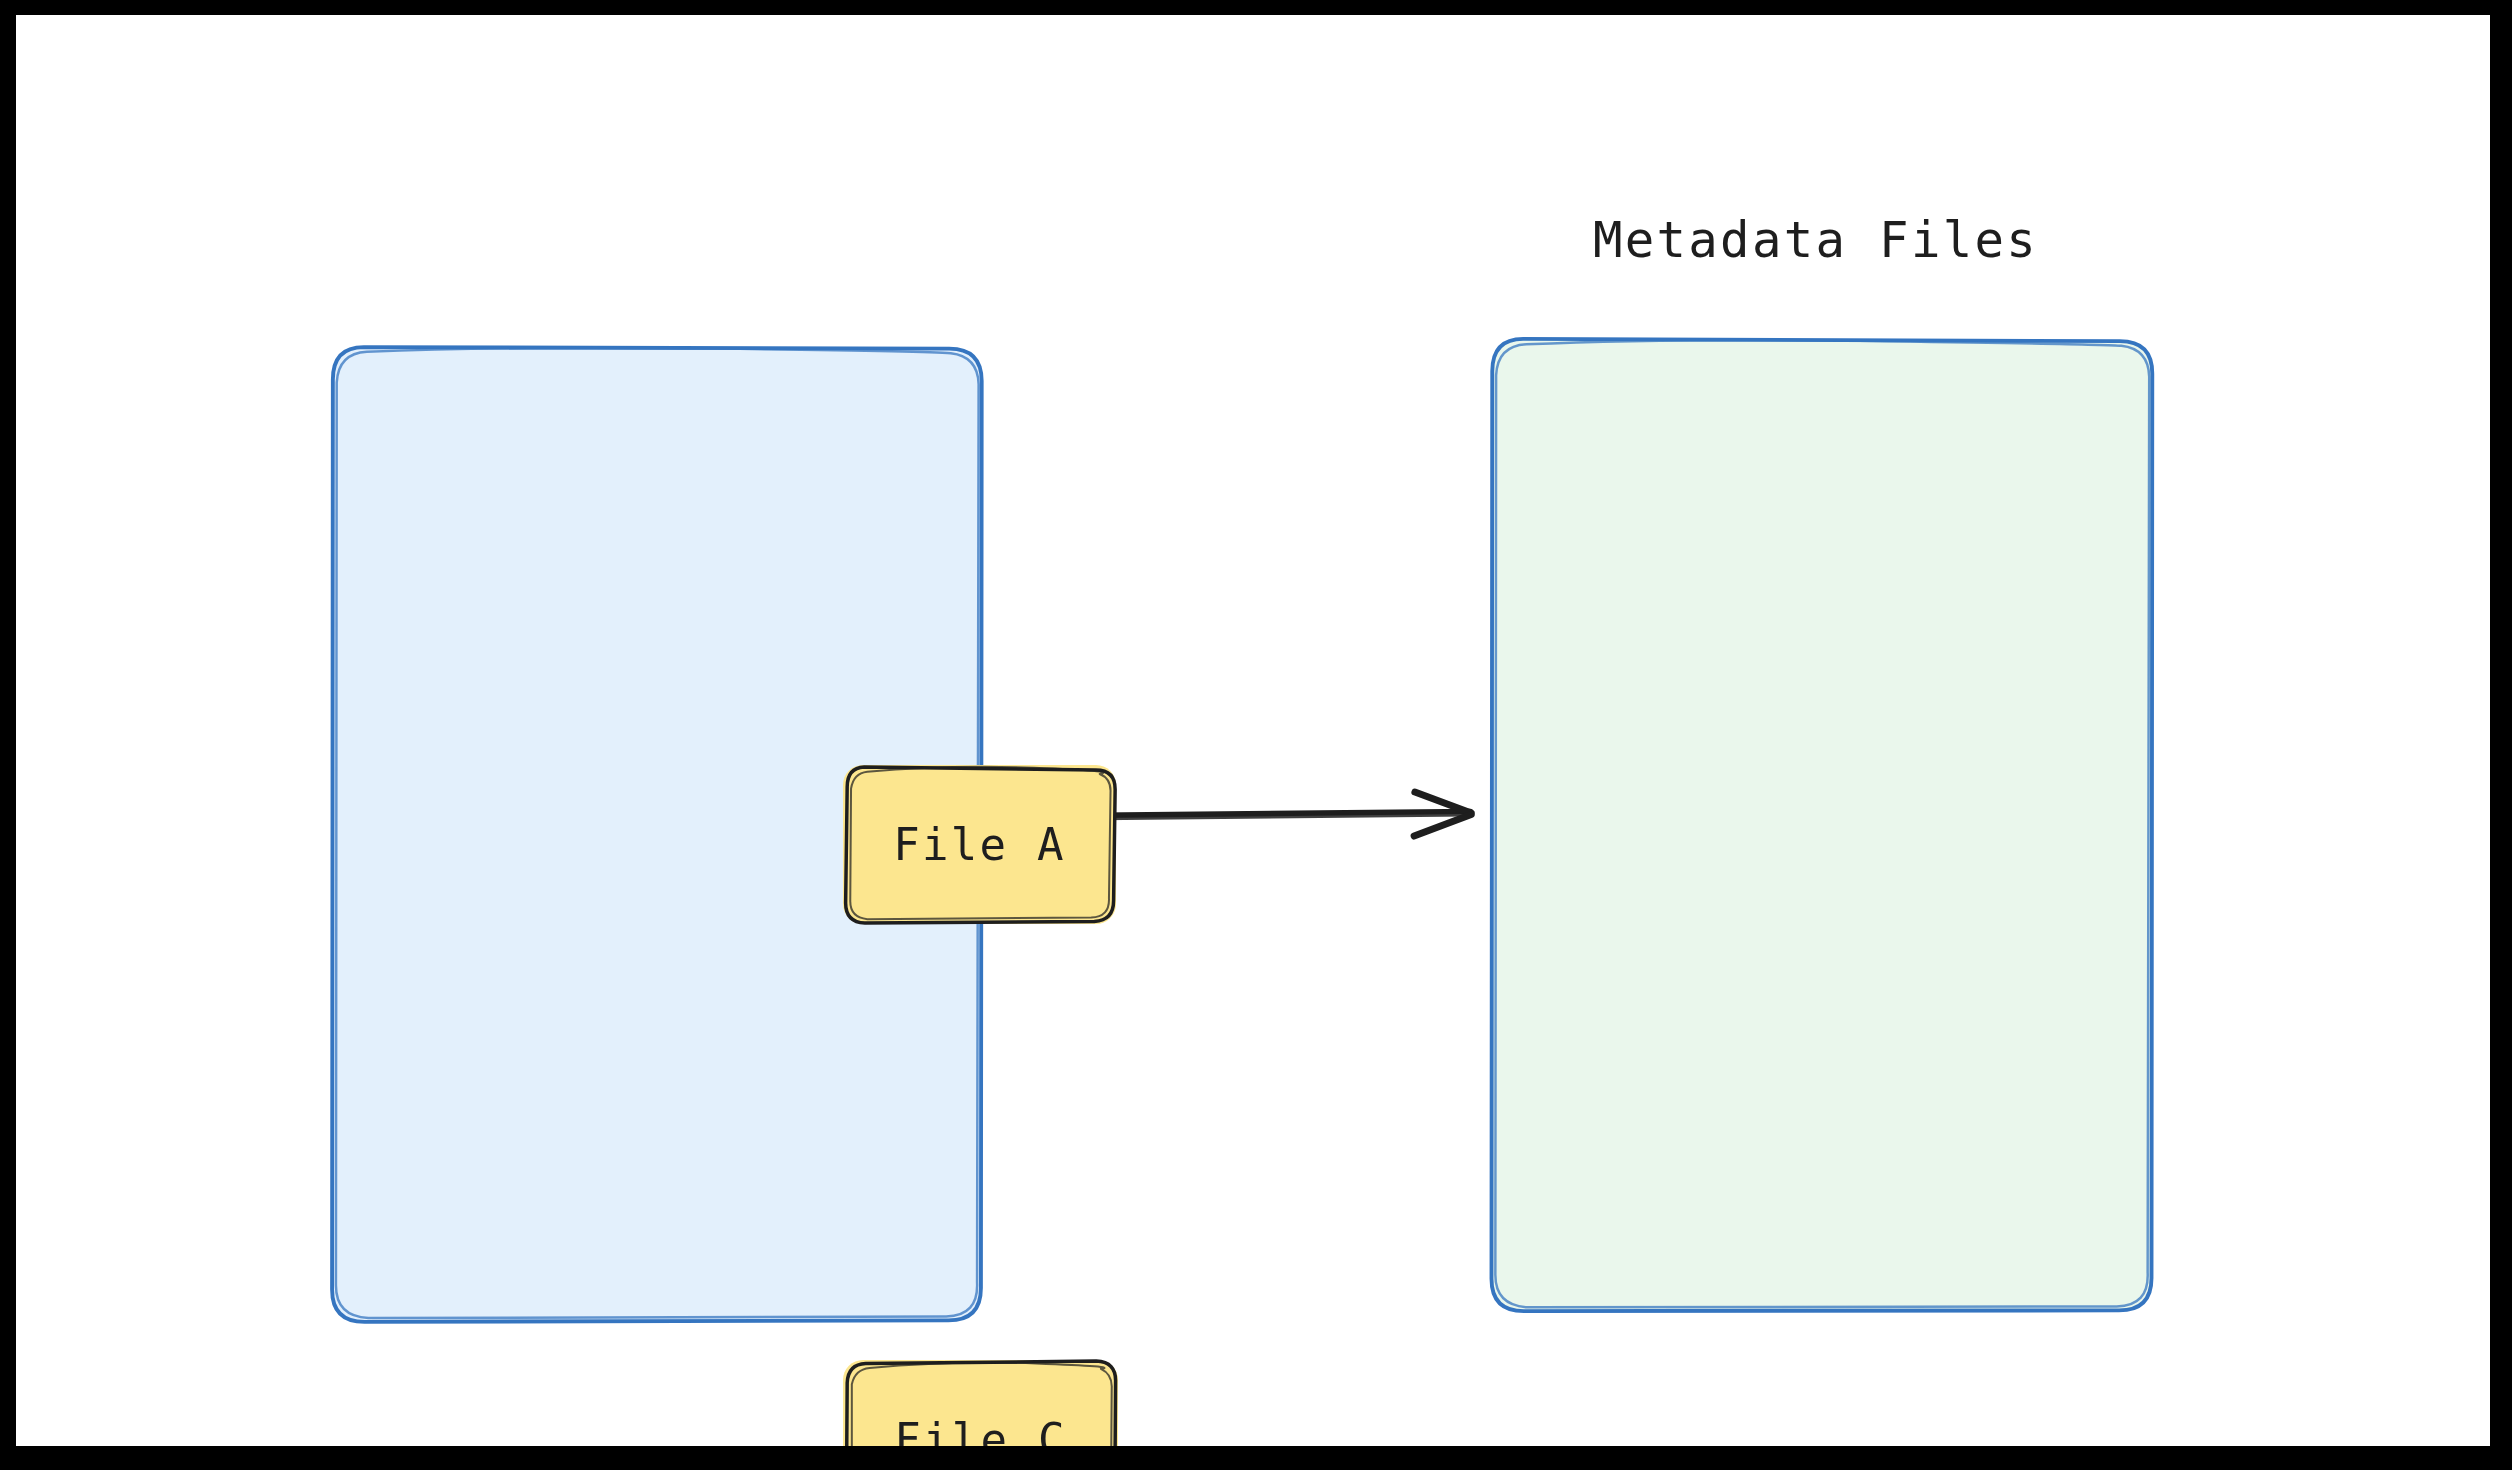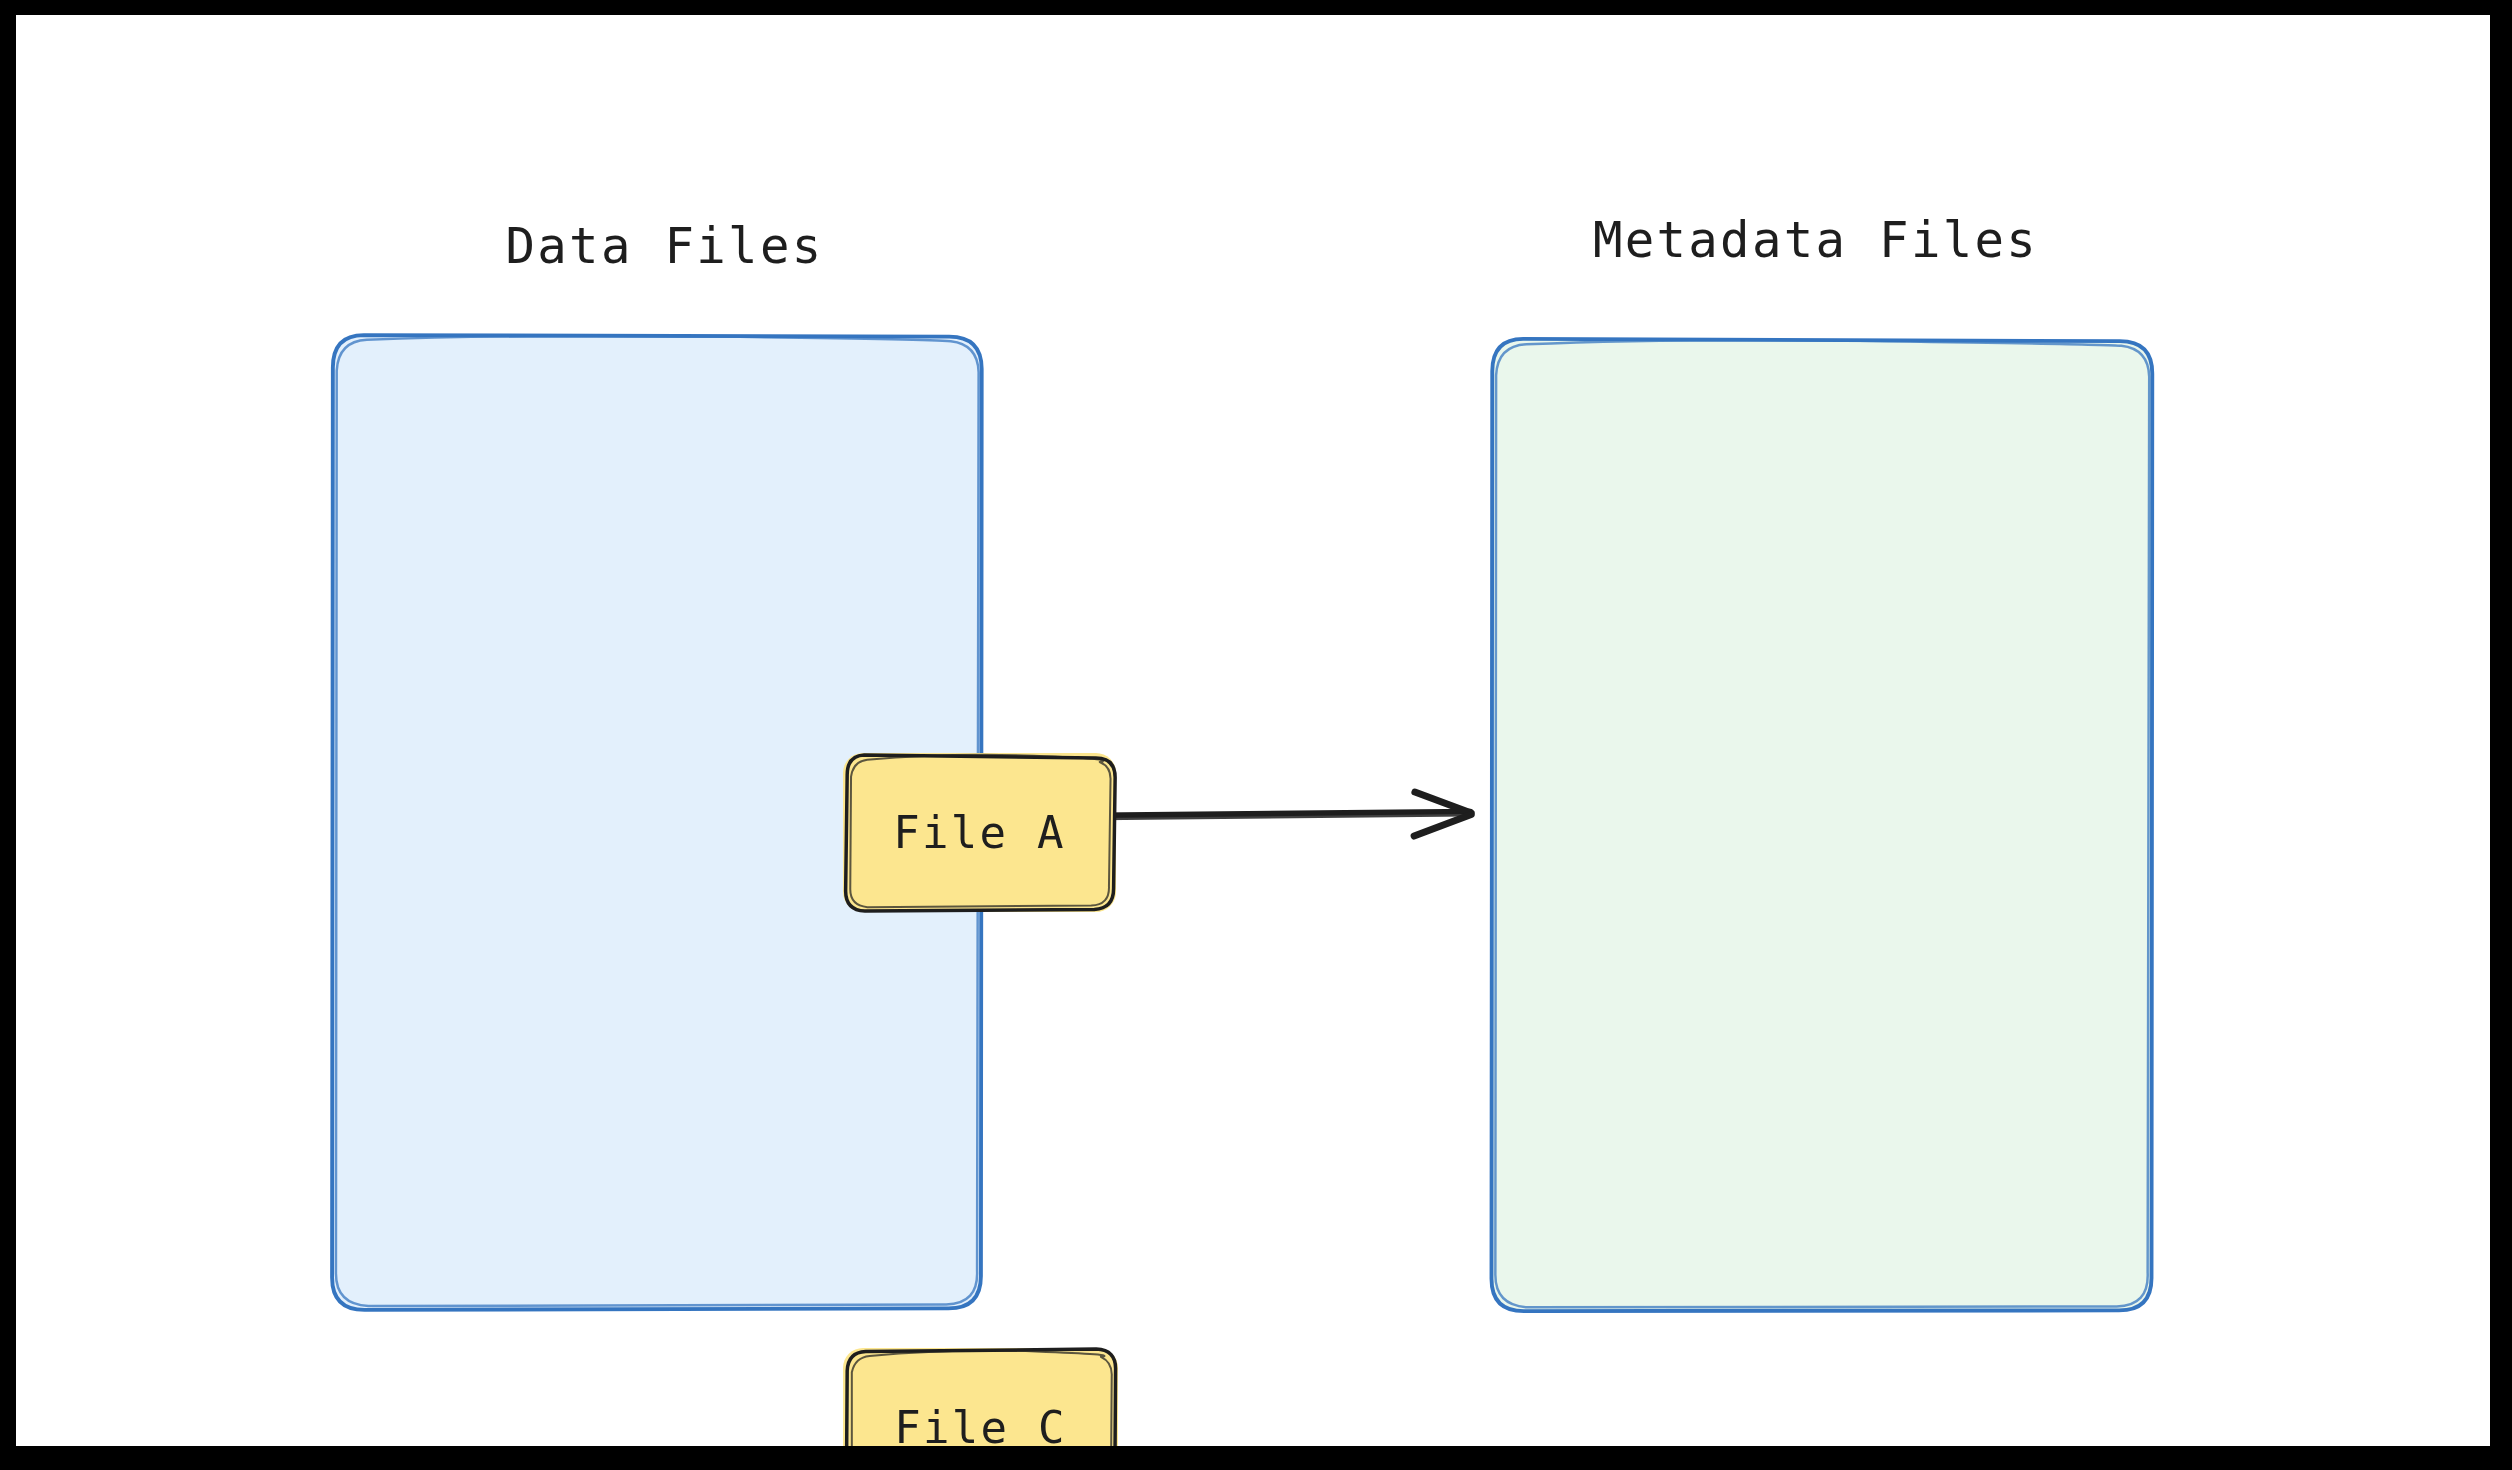--- a/index.html
+++ b/index.html
@@ -57,21 +57,21 @@
     box-sizing: border-box;
   }
   .container-svg {
     position: absolute;
     left: 0; top: 0;
     overflow: visible;
     pointer-events: none;
   }
   #panel-data {
     left: 312px;
-    top: 317px;
+    top: 329px;
     width: 657px;
     height: 981px;
   }
   #panel-meta {
     left: 1470px;
     top: 320px;
     width: 671px;
     height: 980px;
   }
 
@@ -125,21 +125,20 @@
     height: 85px;
     overflow: visible;
   }
 </style>
 </head>
 <body>
 
 <div id="frame">
   <div id="canvas">
 
-    <div class="section-title" id="title-data">Data Files</div>
 
     <div class="container-box" id="panel-data">
       <svg class="container-svg" width="657" height="981" viewBox="0 0 850 1270">
         <path d="M 46 4 L 804 6 Q 846 6 846 48 L 845 1222 Q 845 1264 803 1264 L 47 1266 Q 5 1266 5 1224 L 6 46 Q 6 4 46 4 Z" fill="#e3f0fc" stroke="#3575c0" stroke-width="5" stroke-linecap="round" stroke-linejoin="round"></path>
         <path d="M 50 10 Q 230 3 500 6 T 806 12 Q 841 16 842 52 L 840 1215 Q 842 1258 800 1259 L 52 1261 Q 10 1259 10 1219 L 11 50 Q 13 12 50 10 Z" fill="none" stroke="#3575c0" stroke-width="3.2" opacity="0.75" stroke-linecap="round" stroke-linejoin="round"></path>
       </svg>
 
       <div class="node file-node" id="node-file-a">
         <div class="node-fill" style="background:#fce68f;"></div>
         <svg class="node-svg" width="278" height="164" viewBox="0 0 360 212">

